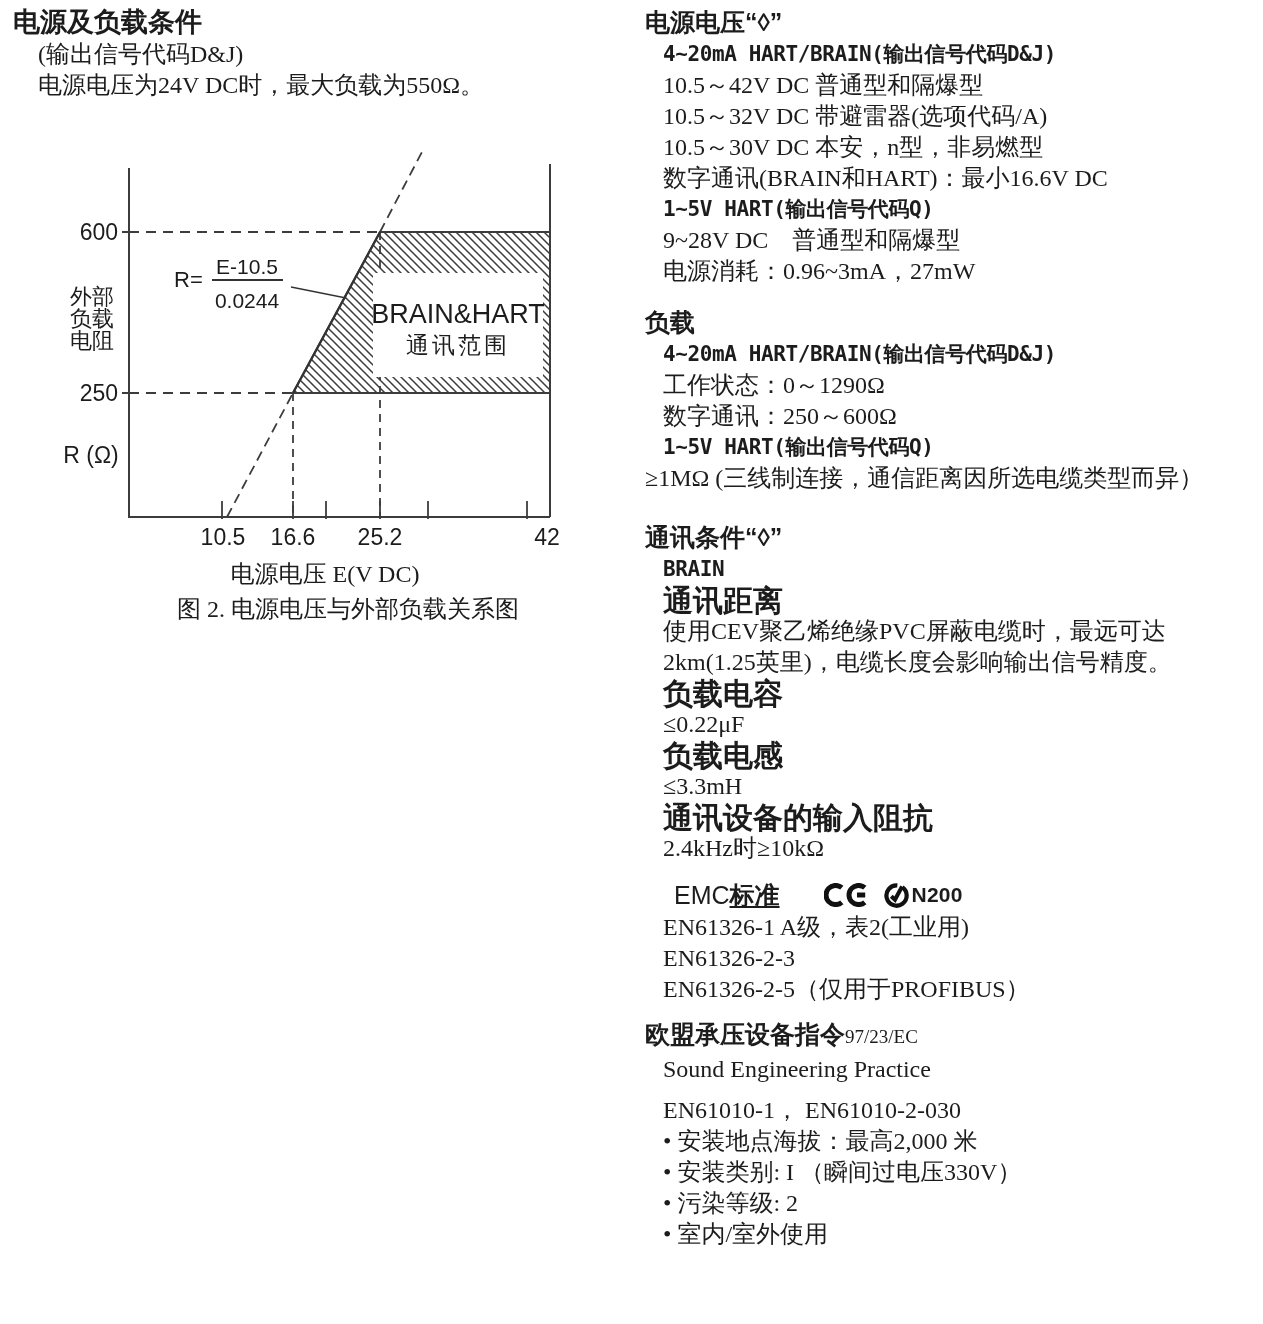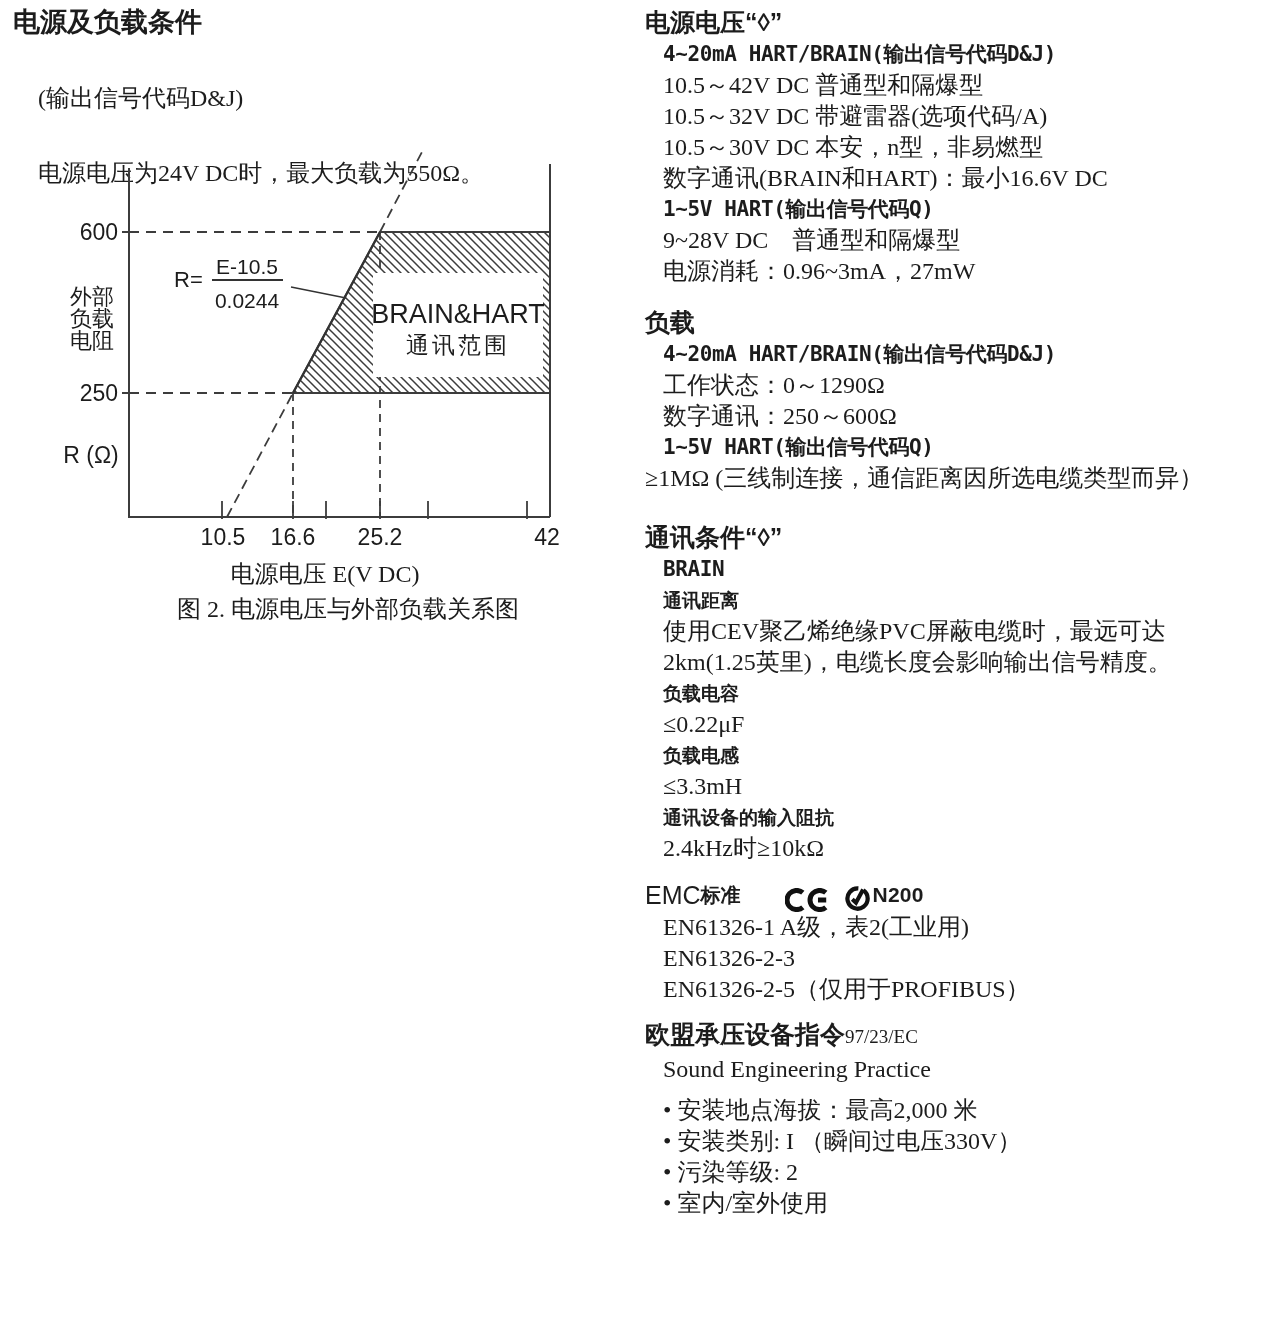--- a/index.html
+++ b/index.html
@@ -12,48 +12,48 @@
     font-family: "Liberation Serif", "DejaVu Serif", serif;
     overflow: hidden;
   }
 
   
   #left-col { position: absolute; left: 13px; top: 5px; width: 605px; }
   .left-title {
     font-family: "Liberation Sans", "DejaVu Sans", sans-serif;
     font-weight: 700; font-size: 27px; line-height: 34px;
   }
-  .left-sub, .left-note { font-size: 24px; line-height: 31px; margin-left: 25px; margin-top: 44px; }
+  .left-sub, .left-note { font-size: 24px; line-height: 31px; margin-left: 25px; }
 
   
   #figure-wrap { position: absolute; left: 60px; top: 140px; width: 520px; height: 500px; }
   #figure-wrap svg { display: block; }
 
   
   #right-col { position: absolute; left: 645px; top: 5px; width: 616px; }
   .sec-h {
     font-family: "Liberation Sans", "DejaVu Sans", sans-serif;
     font-weight: 700; font-size: 25px; line-height: 34px;
   }
   .ln { font-size: 24px; line-height: 31px; padding-left: 18px; }
   .ln.mono {
     font-family: "DejaVu Sans Mono", monospace;
     font-weight: 700; font-size: 21px; letter-spacing: -0.4px;
   }
   .ln.subh {
     font-family: "Liberation Sans", "DejaVu Sans", sans-serif;
-    font-weight: 700; font-size: 19px;
+    font-weight: 700; font-size: 30px;
   }
   .ln.flush { padding-left: 0; }
 
-  .emc-row { display: flex; align-items: flex-end; }
+  .emc-row { display: flex; align-items: center; margin-left: 29px; }
   .emc-latin { font-weight: 400; font-size: 25px; }
   .emc-cn {
     font-family: "Liberation Sans", "DejaVu Sans", sans-serif;
-    font-weight: 700; font-size: 20px;
+    font-weight: 700; font-size: 25px; text-decoration: underline;
   }
   .ce-svg { margin-left: 44px; flex: 0 0 auto; }
   .ctick-svg { margin-left: 13px; flex: 0 0 auto; }
   .n200 {
     font-family: "Liberation Sans", "DejaVu Sans", sans-serif;
     font-weight: 700; font-size: 21px; margin-left: 2px; letter-spacing: 0.2px;
   }
   .eu-code { font-weight: 400; font-size: 19px; font-family: "Liberation Serif", "DejaVu Serif", serif; }
 </style>
 </head>
@@ -182,19 +182,20 @@
   </section>
 
   <section style="margin-top:12px">
     <div class="sec-h">
       <span>欧盟承压设备指令</span><span class="eu-code">97/23/EC</span>
     </div>
     <div class="ln">Sound Engineering Practice</div>
   </section>
 
   <section style="margin-top:10px">
+    <div class="ln">EN61010-1， EN61010-2-030</div>
     <div class="ln">• 安装地点海拔：最高2,000 米</div>
     <div class="ln">• 安装类别: I （瞬间过电压330V）</div>
     <div class="ln">• 污染等级: 2</div>
     <div class="ln">• 室内/室外使用</div>
   </section>
 
 </div>
 
 </body></html>

